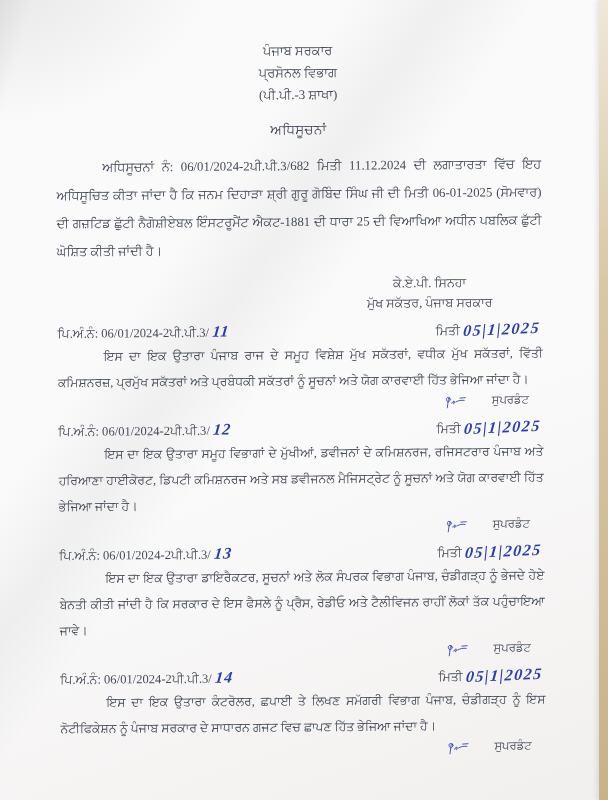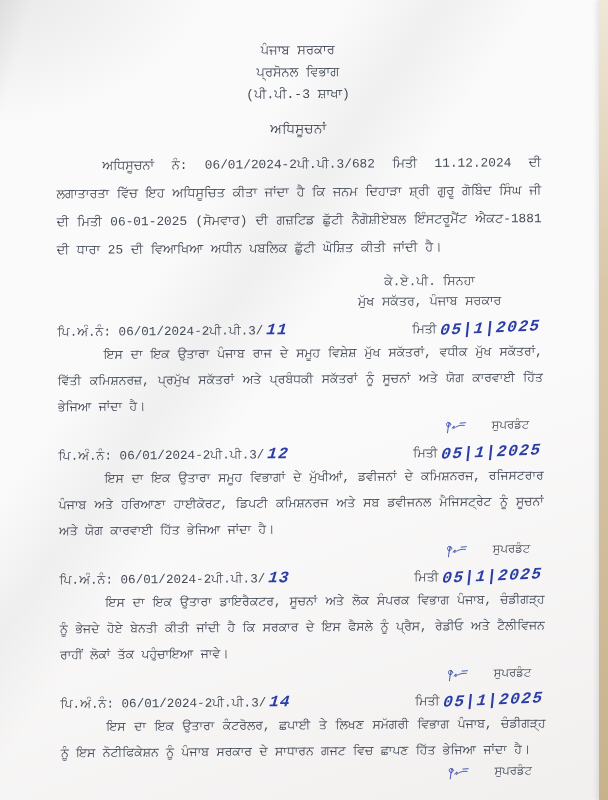--- a/index.html
+++ b/index.html
@@ -4,21 +4,21 @@
 <style>
   html,body{margin:0;padding:0;background:#e8e6e2;}
   .scan{
     position:relative;width:608px;height:800px;overflow:hidden;
     background:
       linear-gradient(105deg, rgba(0,0,0,0.05) 0%, rgba(0,0,0,0) 4%),
       radial-gradient(ellipse 420px 260px at -40px -30px, rgba(120,125,130,0.18), rgba(0,0,0,0) 60%),
       linear-gradient(160deg, rgba(0,0,0,0) 55%, rgba(150,145,135,0.10) 100%),
       linear-gradient(125deg, rgba(0,0,0,0) 30%, rgba(140,145,150,0.10) 38%, rgba(0,0,0,0) 46%),
       #fbfafa;
-    font-family:Liberation Mono, monospace;
+    font-family:Liberation Serif, serif;
     color:#454c59;
   }
   .edge-strip{
     position:absolute;top:0;right:0;width:9px;height:800px;
     background:linear-gradient(180deg,#efe7d8 0%, #d9c8a8 35%, #c8b28c 100%);
     box-shadow:-3px 0 4px rgba(0,0,0,0.08);
   }
   .paper{
     position:relative;box-sizing:border-box;width:599px;height:800px;
     padding:40px 56px 0 58px;

